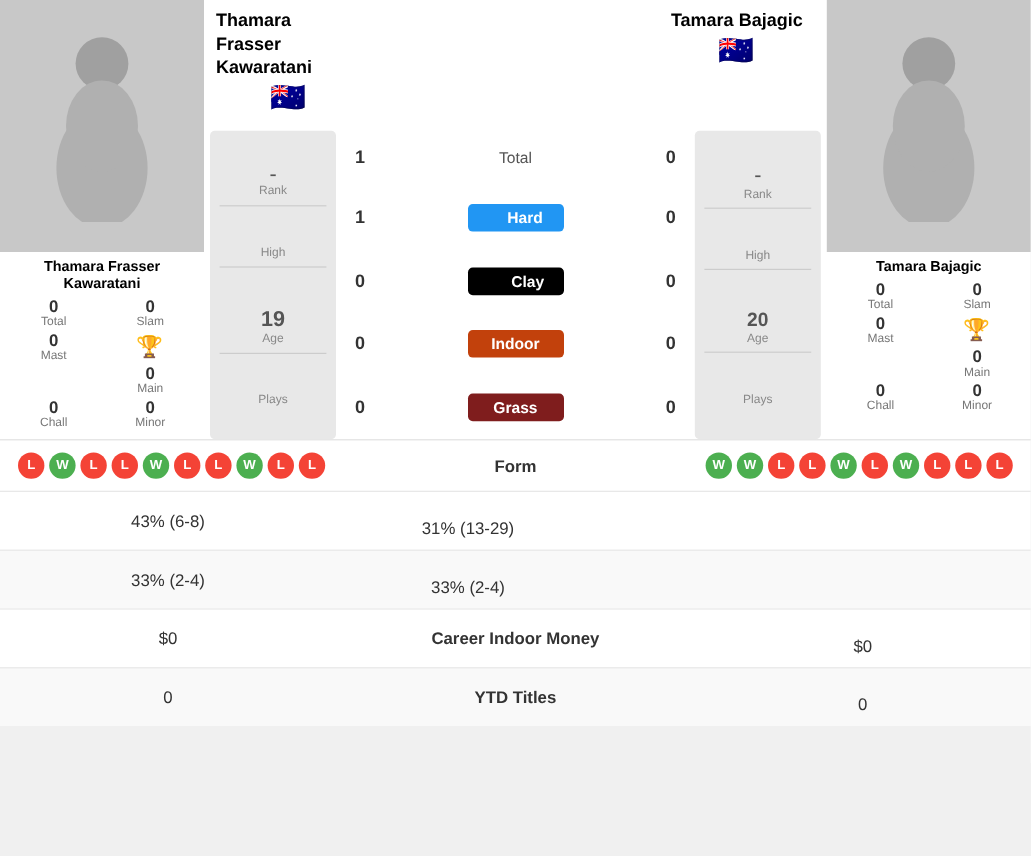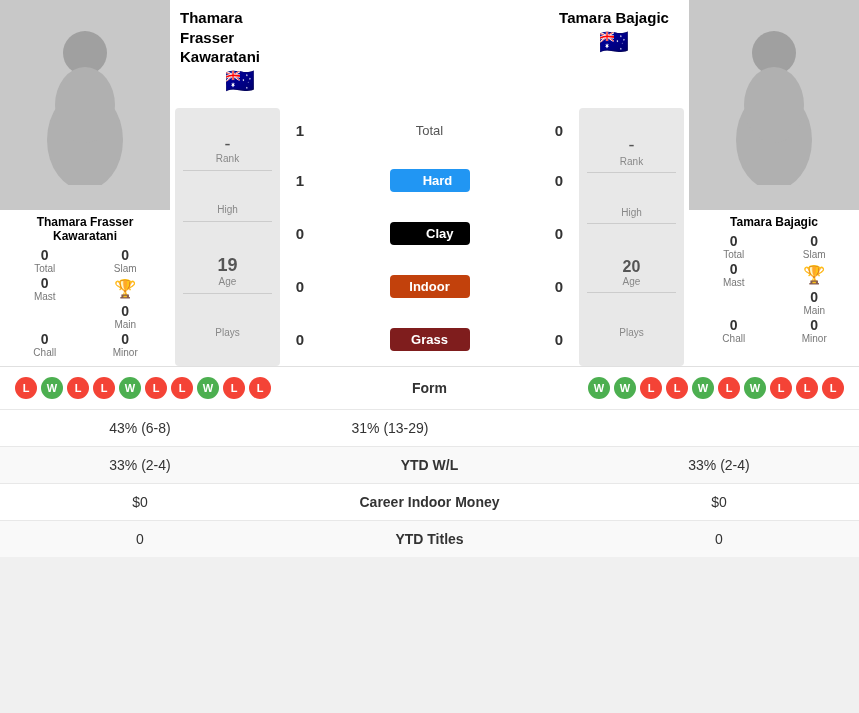--- a/index.html
+++ b/index.html
@@ -124,20 +124,21 @@
       font-size: 14px;
       font-weight: bold;
       color: #333;
     }
 
     .bottom-right-val {
       width: 250px;
       text-align: center;
       font-size: 14px;
       color: #333;
+      margin-top: 12px;
     }
 
     
     .full-top {
       display: flex;
       background: white;
     }
 
     .left-player-block {
       display: flex;
@@ -513,21 +514,20 @@
       </div>
   </div>
 
   <div class="bottom-stats" id="bottom-stats-container">
       <div class="bottom-row">
     <div class="bottom-left-val">43% (6-8)</div>
     <div class="bottom-right-val">31% (13-29)</div>
   </div>
       <div class="bottom-row">
     <div class="bottom-left-val">33% (2-4)</div>
-    <div class="bottom-center-label">YTD W/L</div>
     <div class="bottom-right-val">33% (2-4)</div>
   </div>
       <div class="bottom-row">
     <div class="bottom-left-val">$0</div>
     <div class="bottom-center-label">Career Indoor Money</div>
     <div class="bottom-right-val">$0</div>
   </div>
       <div class="bottom-row">
     <div class="bottom-left-val">0</div>
     <div class="bottom-center-label">YTD Titles</div>

